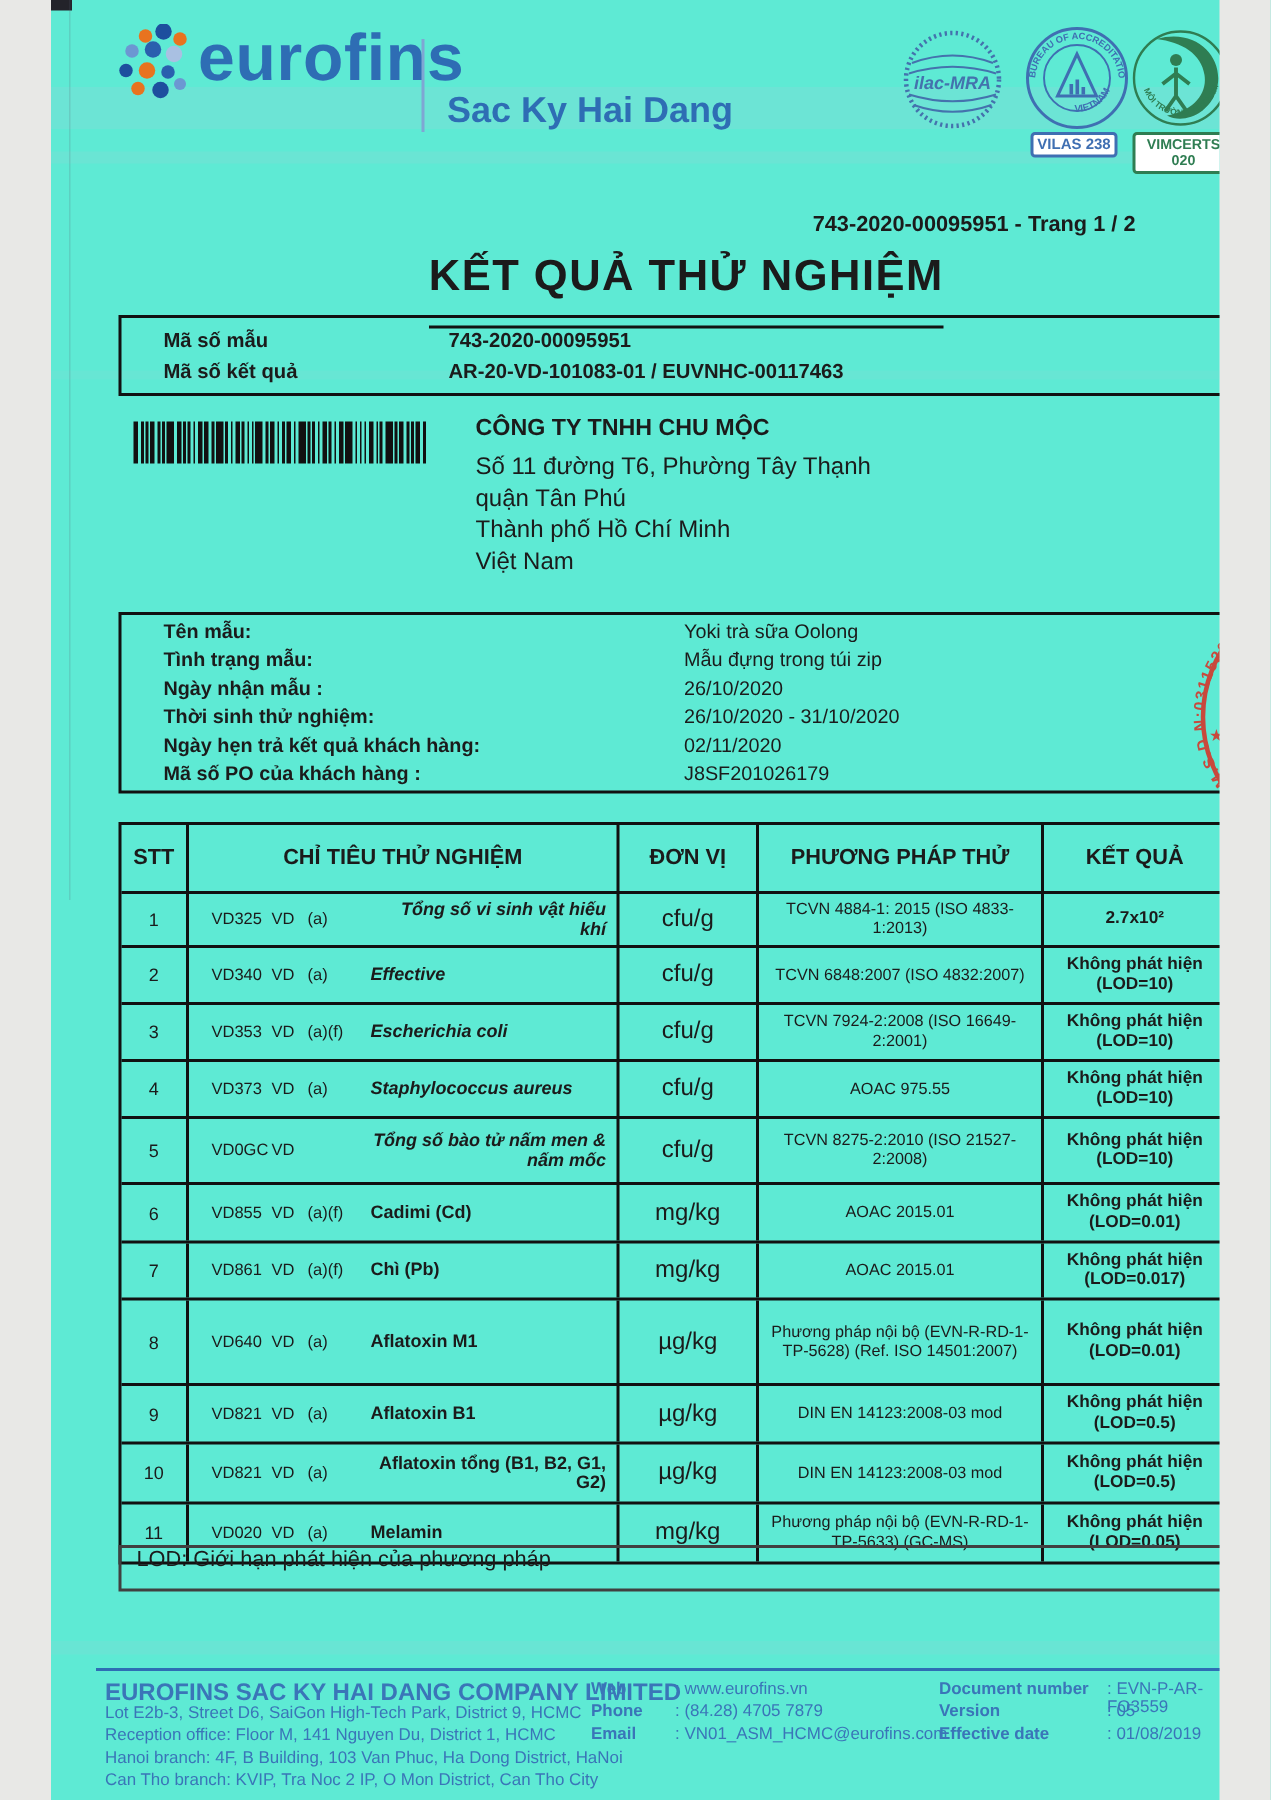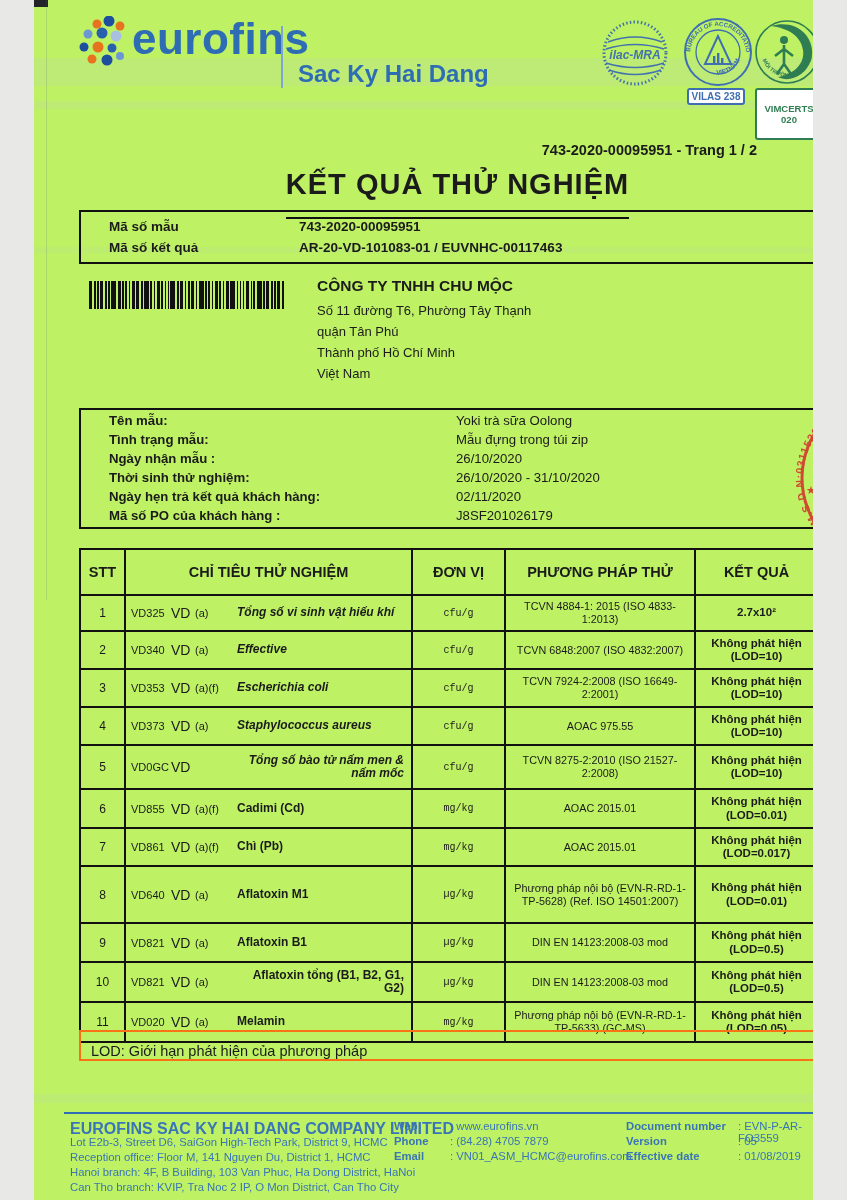--- a/index.html
+++ b/index.html
@@ -1,16 +1,16 @@
 <!DOCTYPE html>
 <html><head>
 <meta charset="utf-8">
 <style>
   html,body{margin:0;padding:0;background:#e8e8e6;}
-  #page{position:relative;width:779px;height:1200px;background:#bef264;overflow:hidden;
+  #page{position:relative;width:779px;height:1200px;background:#5eead4;overflow:hidden;
         font-family:"Liberation Sans",sans-serif;color:#1b1b1b;margin:0 auto;}
   .abs{position:absolute;}
   .band{position:absolute;left:0;width:847px;pointer-events:none;}
 
   
   #brand-word{left:98px;top:14px;font-size:44px;font-weight:bold;color:#2e6db4;letter-spacing:.5px;}
   #brand-divider{left:247px;top:26px;width:2px;height:62px;background:#7fa6d3;}
   #division-name{left:264px;top:60px;font-size:24px;font-weight:bold;color:#2e6db4;}
   #handwritten{left:800px;top:14px;font-size:30px;color:#4a4a52;font-family:"DejaVu Serif",serif;
                font-style:italic;transform:rotate(8deg);}
@@ -26,53 +26,53 @@
   
   #codes-box{left:45px;top:210px;width:740px;height:54px;border:2.5px solid #111;box-sizing:border-box;
              display:flex;flex-direction:column;justify-content:center;gap:4px;}
   .code-row{display:flex;font-size:13.5px;font-weight:bold;line-height:17px;}
   .code-row .lbl{width:190px;padding-left:28px;}
 
   
   #barcode{left:55px;top:281px;width:196px;height:28px;display:flex;align-items:stretch;}
   #barcode div{background:#111;}
   #customer-name{left:283px;top:277px;font-size:15.5px;font-weight:bold;}
-  .addr-line{left:283px;font-size:13px;}
+  .addr-line{left:283px;font-size:16px;}
 
   
   #sample-box{left:45px;top:408px;width:740px;height:121px;border:2.5px solid #111;box-sizing:border-box;
               display:flex;flex-direction:column;justify-content:center;gap:1.5px;}
   .info-row{display:flex;font-size:13.2px;line-height:17.5px;}
   .info-row .lbl{width:347px;padding-left:28px;font-weight:bold;}
 
   
   #red-seal{left:758px;top:390px;width:190px;height:180px;opacity:.92;}
 
   
   #results-table{left:45px;top:548px;width:740px;border:2.5px solid #111;box-sizing:border-box;background:#fff0;}
   .t-row{display:grid;grid-template-columns:45px 287px 93px 190px 1fr;border-bottom:2px solid #111;}
   .t-row:last-child{border-bottom:none;}
   .t-cell{border-right:2px solid #111;box-sizing:border-box;display:flex;align-items:center;
           justify-content:center;text-align:center;padding:2px 3px;}
   .t-cell:last-child{border-right:none;}
   #t-header .t-cell{font-size:14.5px;font-weight:bold;min-height:44px;}
   .c-stt{font-size:12px;}
-  .c-analyte{justify-content:flex-start;text-align:left;padding-left:5px;}
+  .c-analyte{justify-content:flex-start;text-align:left;padding-left:15px;}
   .c-analyte .code{width:40px;font-size:11px;flex:none;}
-  .c-analyte .vd{width:24px;font-size:14px;flex:none;}
+  .c-analyte .vd{width:24px;font-size:11px;flex:none;}
   .c-analyte .flags{width:42px;font-size:11px;flex:none;}
   .c-analyte .aname{font-size:12px;font-weight:bold;line-height:13.5px;padding-right:4px;text-align:right;}
   .c-analyte .aname.it{font-style:italic;}
-  .c-unit{font-size:10px;font-family:Liberation Mono, monospace;}
+  .c-unit{font-size:16px;}
   .c-method{font-size:10.8px;line-height:13px;}
   .c-result{font-size:11.5px;font-weight:bold;line-height:13.5px;flex-direction:column;}
 
   
-  #lod-box{left:45px;top:1030px;width:740px;height:31px;border:2px solid #f97316;box-sizing:border-box;
-           display:flex;align-items:flex-end;padding-left:10px;font-size:14.5px;}
+  #lod-box{left:45px;top:1030px;width:740px;height:31px;border:2px solid #404040;box-sizing:border-box;
+           display:flex;align-items:flex-start;padding-left:10px;font-size:14.5px;}
 
   
   #footer-rule{left:30px;top:1112px;width:786px;height:2px;background:#2e6db4;}
   #footer{color:#3a75b8;}
   #f-company{left:36px;top:1120px;font-size:16px;font-weight:bold;}
   .f-addr{left:36px;font-size:11.3px;}
   .f-kv{position:absolute;display:flex;font-size:11.3px;}
   .f-kv .k{flex:none;font-weight:bold;}
 </style>
 </head>
@@ -140,21 +140,21 @@
         <path id="arcG" d="M9 42 A26 26 0 0 0 59 42"></path>
       </defs>
     <circle cx="34" cy="36" r="31" fill="none" stroke="#2f7d52" stroke-width="1.6"></circle>
     <path d="M18 10 C 46 2 64 24 58 44 C 53 60 36 67 25 61 C 42 58 52 47 50 34 C 48 20 35 12 18 10 Z" fill="#2f7d52"></path>
     <circle cx="31" cy="24" r="4" fill="#2f7d52"></circle>
     <path d="M31 29 L31 48 M31 33 L22 40 M31 33 L40 40 M31 48 L24 58 M31 48 L38 58" stroke="#2f7d52" stroke-width="2.6" fill="none"></path>
     <text font-size="5.6" fill="#2f7d52" font-family="Liberation Sans, sans-serif" font-weight="bold">
       <textPath href="#arcG" startOffset="2">MÔI TRƯỜNG VIỆT NAM</textPath>
     </text>
   </svg>
-  <div class="abs stamp-label" style="left:721px;top:88px;width:64px;font-size:9.5px;color:#2f7d52;padding:13px 0;">VIMCERTS 020</div>
+  <div class="abs stamp-label" style="left:721px;top:88px;width:64px;font-size:9.5px;color:#2f7d52;padding:1px 0;">VIMCERTS 020</div>
 
   <div class="abs" id="doc-ref">743-2020-00095951 - Trang 1 / 2</div>
   <div class="abs" id="title-wrap">
     <span id="page-title">KẾT QUẢ THỬ NGHIỆM</span>
   </div>
 
   <div class="abs" id="codes-box">
     <div class="code-row">
       <span class="lbl">Mã số mẫu</span>
       <span>743-2020-00095951</span>

